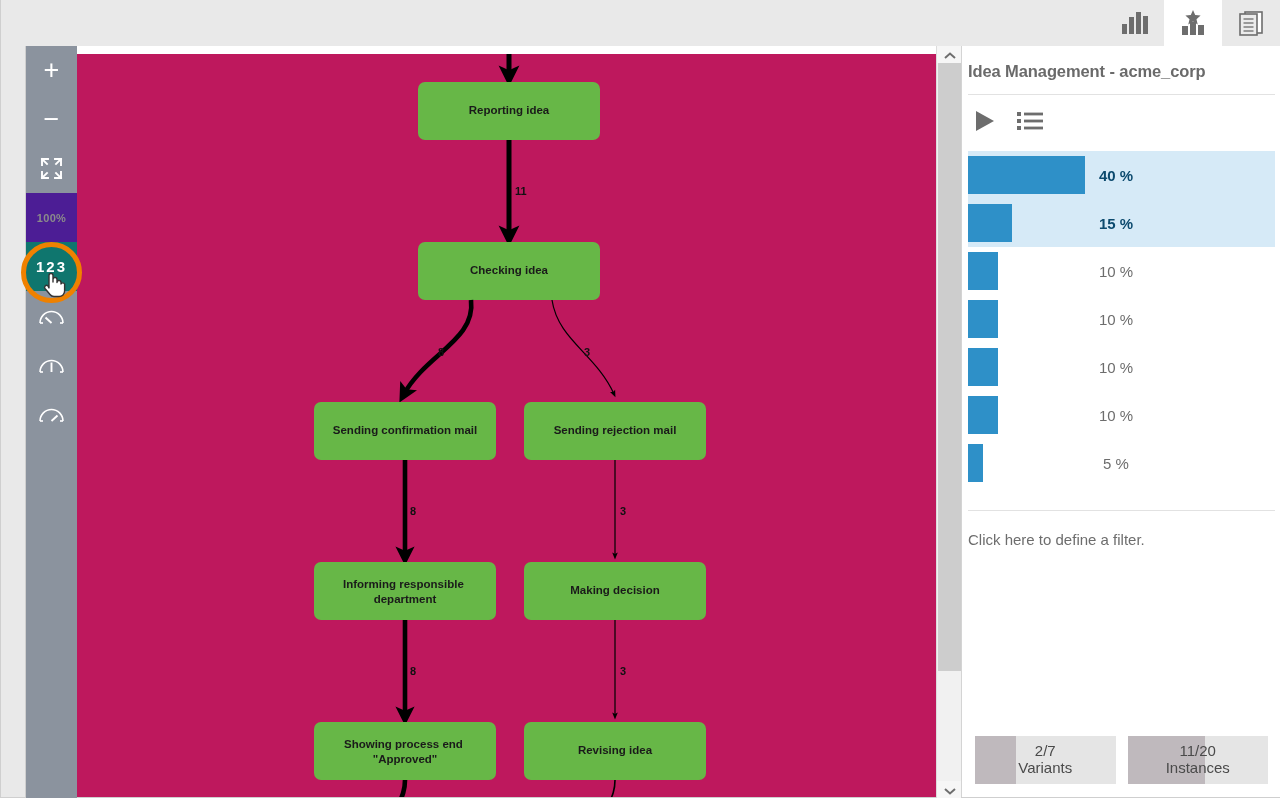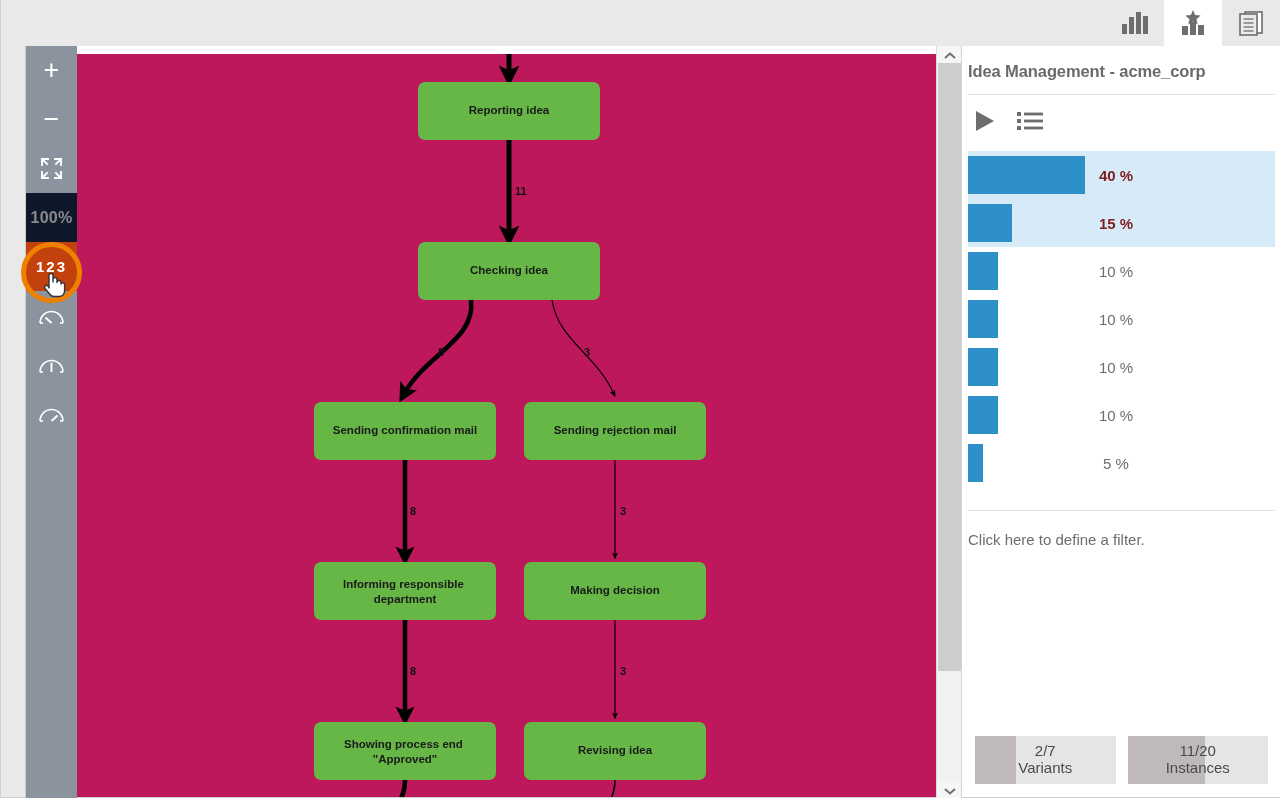--- a/index.html
+++ b/index.html
@@ -67,28 +67,28 @@
     position: relative;
     width: 51px; height: 49px;
     display: flex; align-items: center; justify-content: center;
     color: #ffffff;
     cursor: pointer;
     user-select: none;
   }
   .vbtn.plus  { font-size: 27px; font-weight: 300; line-height: 1; }
   .vbtn.minus { font-size: 27px; font-weight: 300; line-height: 1; }
   .vbtn.zoomlevel {
-    background: #0f172a;
+    background: #4c1d95;
     color: #8b8b8b;
-    font-size: 16px;
+    font-size: 11px;
     font-weight: bold;
     letter-spacing: .3px;
   }
   .vbtn.numbers {
-    background: #c2410c;
+    background: #0f766e;
     color: #ffffff;
     font-size: 15px;
     font-weight: bold;
     letter-spacing: 2px;
   }
   .vbtn svg { display:block; }
 
   
   .click-ring {
     position: absolute;
@@ -168,21 +168,21 @@
     height: 38px;
     background: #2e90c8;
     flex: 0 0 auto;
   }
   .barlbl {
     font-size: 15px;
     color: #6d6d6d;
     padding-left: 14px;
     white-space: nowrap;
   }
-  .barrow.sel .barlbl { font-weight: bold; color: #7f1d1d; }
+  .barrow.sel .barlbl { font-weight: bold; color: #0c4a6e; }
 
   .rule2 { margin-top: 23px; height: 1px; background: #e2e2e2; }
   .filter-text {
     margin-top: 20px;
     font-size: 15px;
     color: #6d6d6d;
     cursor: pointer;
   }
 
   .counters {

